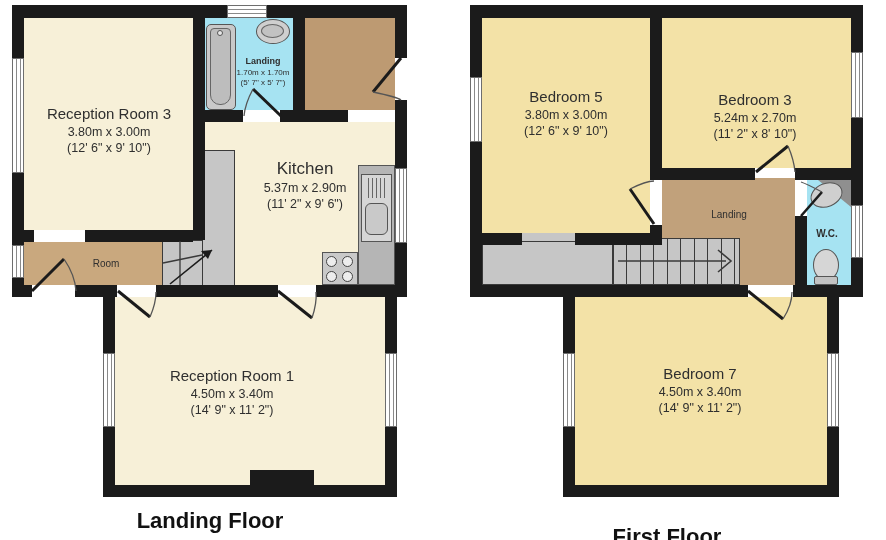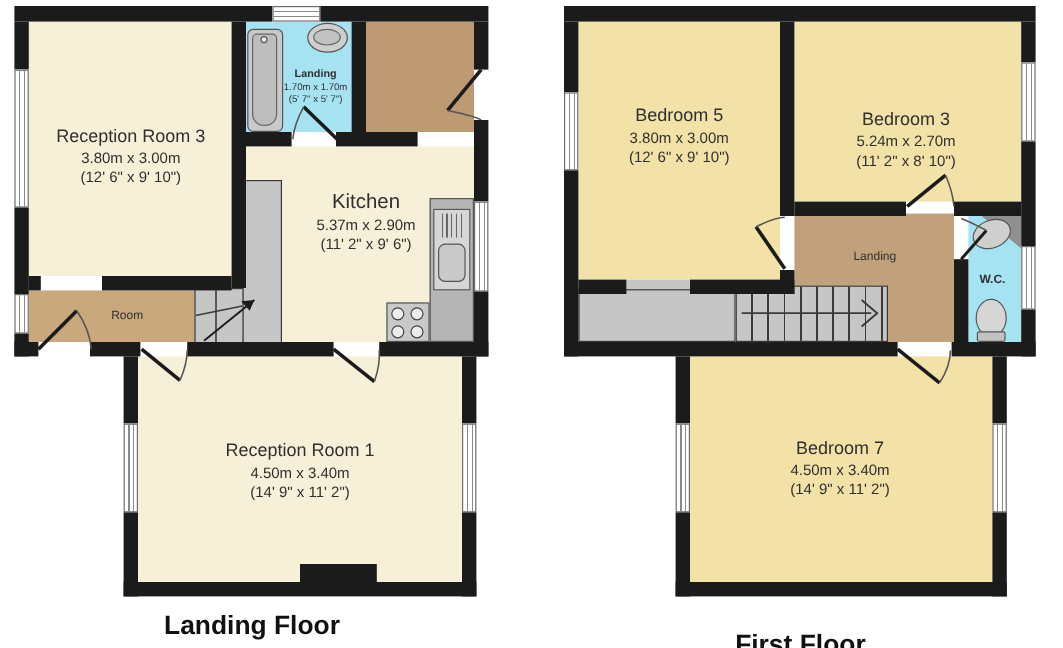--- a/index.html
+++ b/index.html
@@ -100,21 +100,21 @@
       <div class="rname">Landing</div>
       <div class="rdim">1.70m x 1.70m</div>
       <div class="rdim">(5' 7" x 5' 7")</div>
     </div>
     <div class="label" style="left:305px;top:185px;text-align:center;">
       <div class="rname" style="font-size:17px;">Kitchen</div>
       <div class="rdim">5.37m x 2.90m</div>
       <div class="rdim">(11' 2" x 9' 6")</div>
     </div>
     <div class="label mid" style="left:106px;top:263px;">Room</div>
-    <div class="label" style="left:250px;top:392px;text-align:center;">
+    <div class="label" style="left:232px;top:392px;text-align:center;">
       <div class="rname">Reception Room 1</div>
       <div class="rdim">4.50m x 3.40m</div>
       <div class="rdim">(14' 9" x 11' 2")</div>
     </div>
     <div class="title" style="left:210px;top:508px;">Landing Floor</div>
   </div>
 
   <div>
 
     <div class="room" style="left:482px;top:18px;width:168px;height:215px;background:#f3e2a7;"></div>

